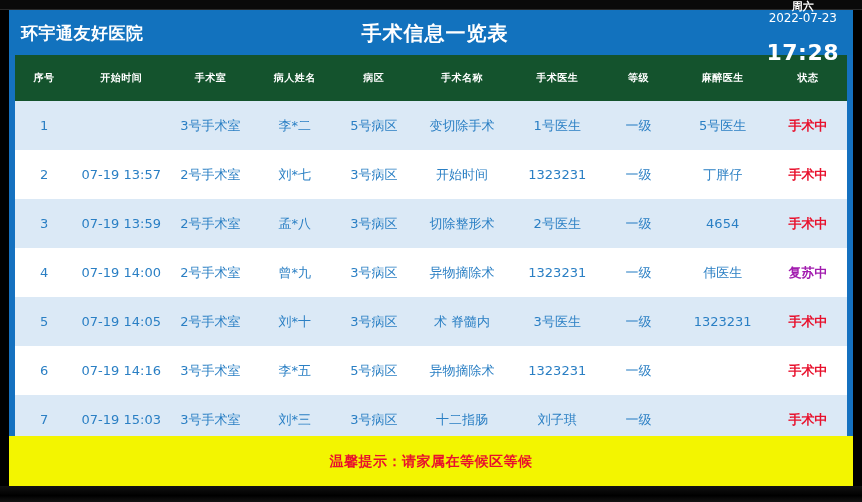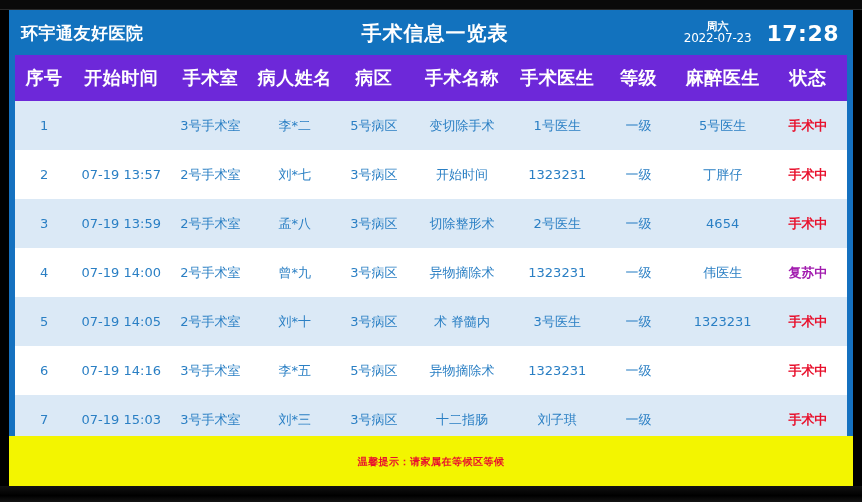--- a/index.html
+++ b/index.html
@@ -78,20 +78,21 @@
     margin-left: 8px;
   }
   #clock-area {
     position: absolute;
     right: 14px;
     top: 50%;
     transform: translateY(-50%);
     display: flex;
     align-items: center;
     gap: 15px;
+    flex-direction: column;
   }
   #date-block {
     display: flex;
     flex-direction: column;
     align-items: center;
     line-height: 1.05;
   }
   #weekday {
     font-size: 11px;
     font-weight: bold;
@@ -116,23 +117,23 @@
     display: flex;
     flex-direction: column;
     overflow: hidden;
   }
   table.board {
     width: 100%;
     border-collapse: collapse;
     table-layout: fixed;
   }
   table.board thead th {
-    background: #6d28d9;
+    background: #14532d;
     color: #ffffff;
-    font-size: 18px;
+    font-size: 10px;
     font-weight: bold;
     height: 44px;
     text-align: center;
     letter-spacing: 0.5px;
     white-space: nowrap;
     overflow: hidden;
   }
   table.board tbody td {
     height: 47px;
     text-align: center;
@@ -161,21 +162,21 @@
   
   #footer {
     flex: 0 0 52px;
     background: #f3f500;
     display: flex;
     align-items: center;
     justify-content: center;
   }
   #footer-text {
     color: #e8112d;
-    font-size: 10px;
+    font-size: 14px;
     font-weight: bold;
     letter-spacing: 0.5px;
   }
 </style>
 </head>
 <body>
 
 <div id="screen">
   <div id="bezel-top"></div>
 

